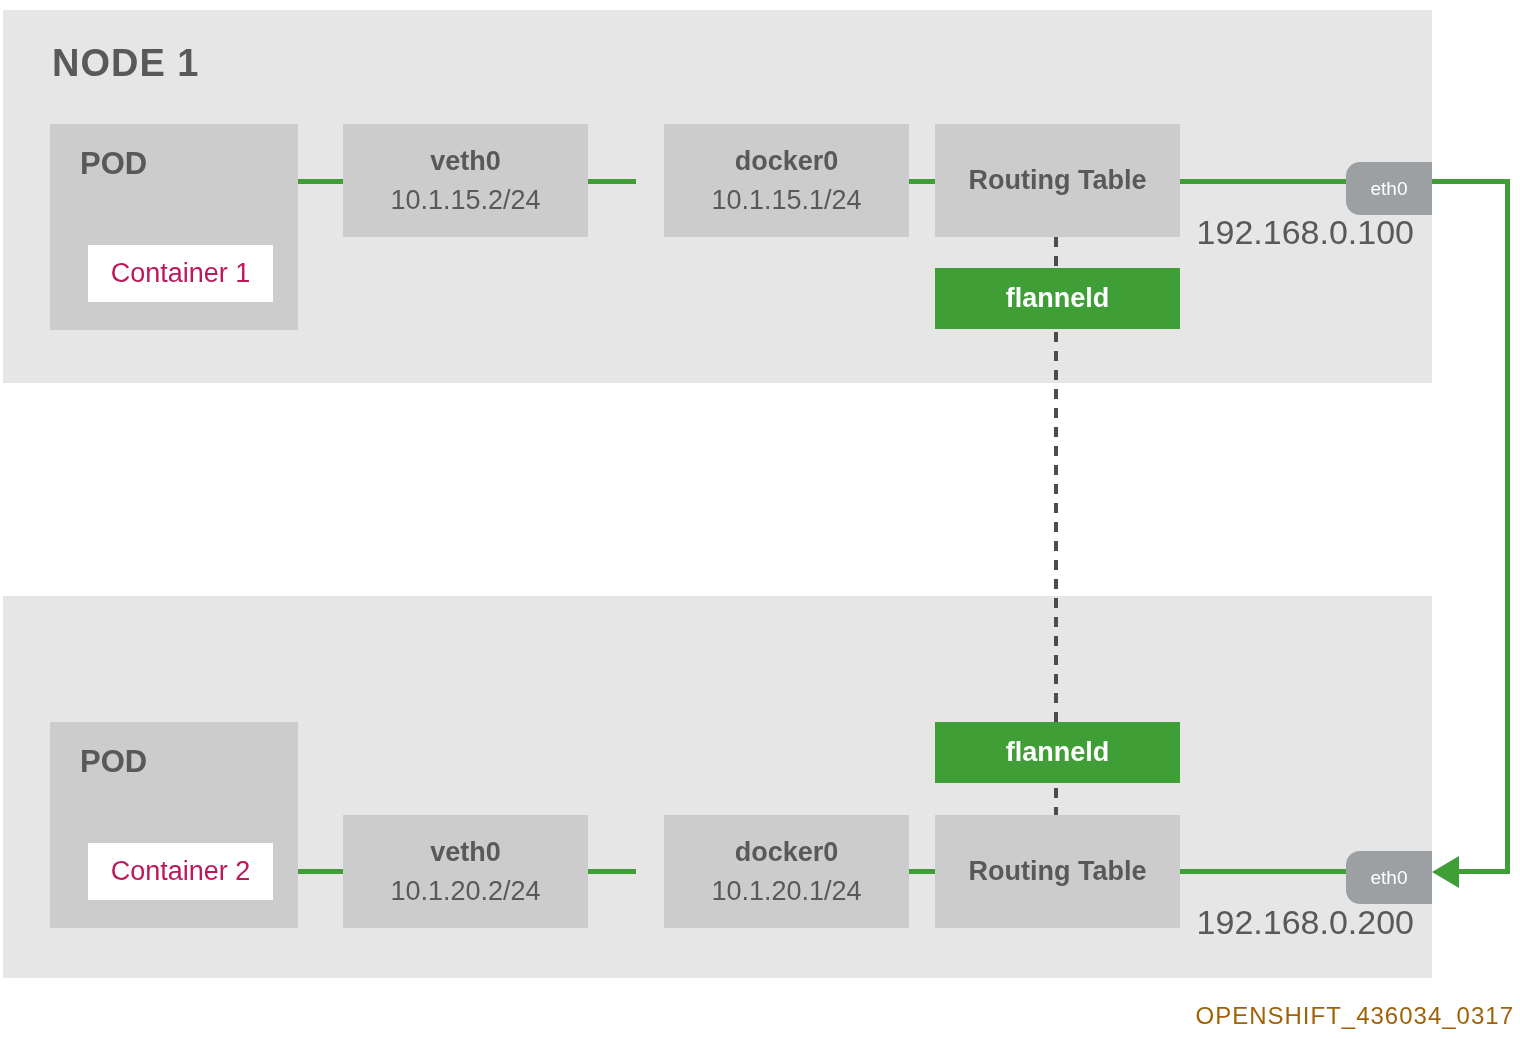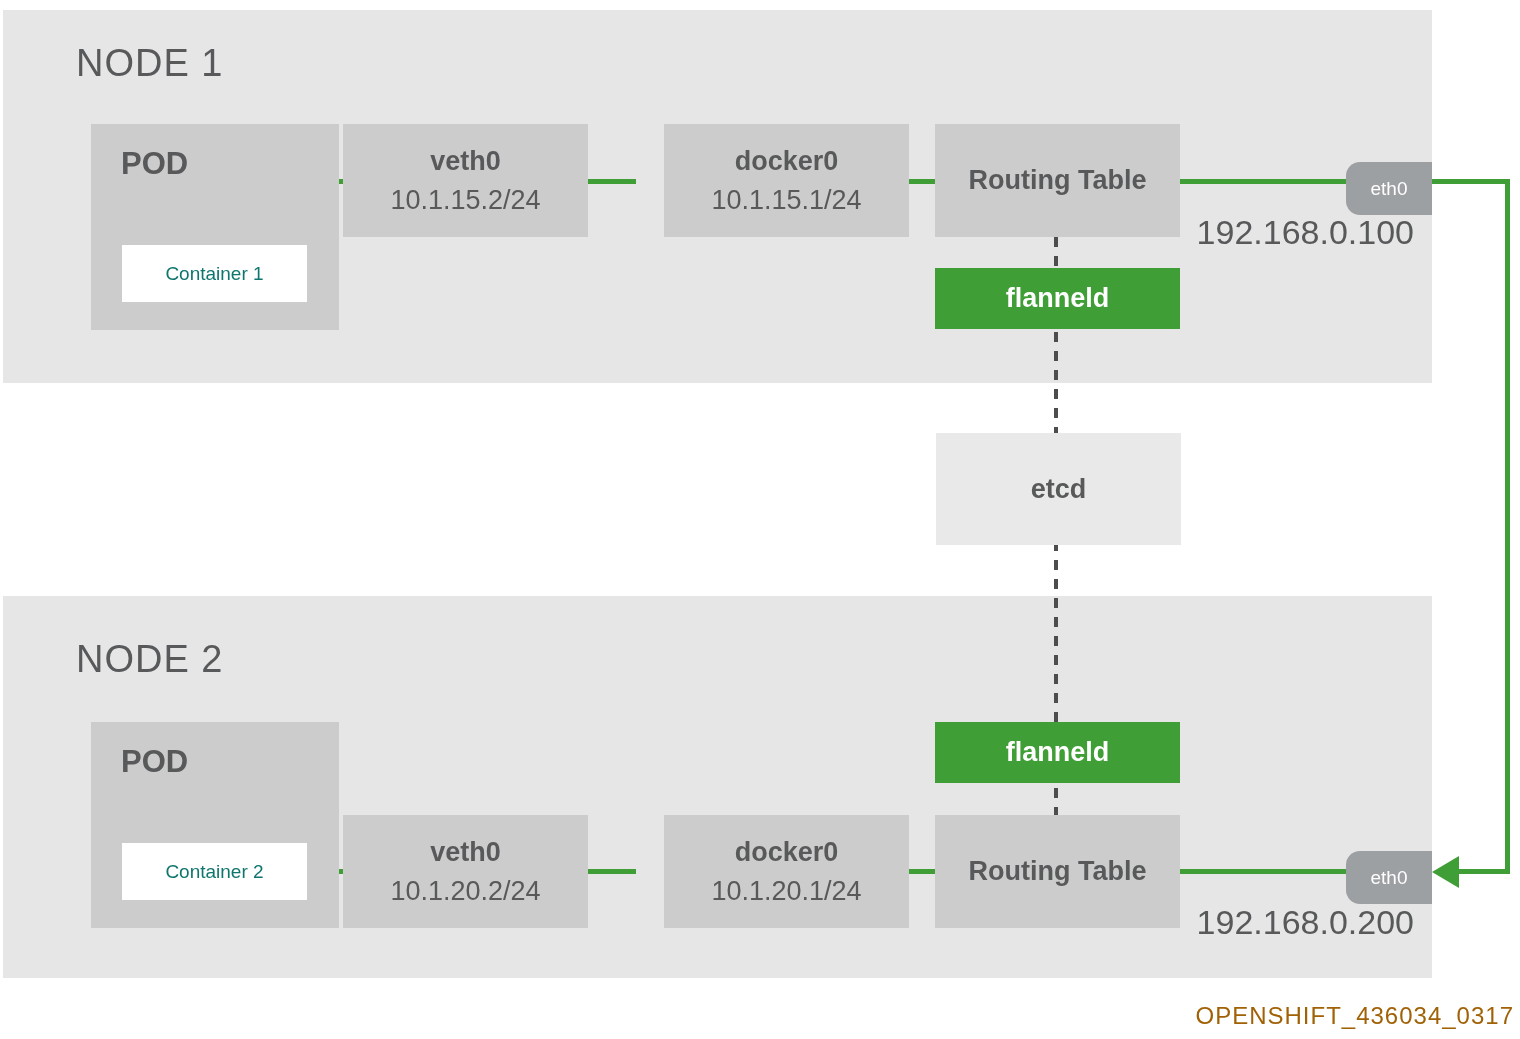--- a/index.html
+++ b/index.html
@@ -18,25 +18,24 @@
     width: 1429px;
     background: #e6e6e6;
     z-index: 0;
   }
   .node-1 { top: 10px; height: 373px; }
   .node-2 { top: 596px; height: 382px; }
 
   .node-title {
     position: absolute;
     font-size: 38px;
-    font-weight: normal;
+    font-weight: bold;
     letter-spacing: 1px;
     color: #58595b;
     z-index: 4;
-    margin-left: 24px;
   }
   .node-title-1 { left: 52px; top: 42px; }
   .node-title-2 { left: 52px; top: 638px; }
 
   .dash-line {
     position: absolute;
     left: 1054px;
     top: 237px;
     width: 4px;
     height: 580px;
@@ -52,42 +51,42 @@
     display: flex;
     flex-direction: column;
     align-items: center;
     justify-content: center;
     z-index: 2;
     box-sizing: border-box;
   }
   .box .name { font-size: 27px; font-weight: bold; color: #58595b; }
   .box .ip   { font-size: 27px; font-weight: normal; color: #58595b; margin-top: 8px; }
 
-  .pod-box { width: 248px; height: 206px; left: 50px; margin-left: 41px; }
+  .pod-box { width: 248px; height: 206px; left: 50px; }
   .pod-1 { top: 124px; }
   .pod-2 { top: 722px; }
   .pod-label {
     position: absolute;
     left: 30px;
     top: 22px;
     font-size: 31px;
     font-weight: bold;
     color: #58595b;
   }
   .container-box {
     position: absolute;
-    left: 31px;
+    left: 38px;
     width: 185px;
     height: 57px;
     background: #ffffff;
     display: flex;
     align-items: center;
     justify-content: center;
-    font-size: 19px;
-    color: #0f766e;
+    font-size: 27px;
+    color: #be185d;
   }
   .container-1 { top: 121px; }
   .container-2 { top: 121px; }
 
   .iface-box { width: 245px; height: 113px; }
   .row1 { top: 124px; }
   .row2 { top: 815px; }
   .veth-col   { left: 343px; }
   .docker-col { left: 636px; margin-left: 28px; }
   .rt-col     { left: 935px; }
@@ -234,25 +233,21 @@
 
   <div class="flanneld-box flanneld-1">
     <span>flanneld</span>
   </div>
 
   <div class="eth-pill eth-1">
     <span>eth0</span>
   </div>
   <div class="ip-label ip-1">192.168.0.100</div>
 
-  <div class="etcd-box">
-    <span>etcd</span>
-  </div>
-
-  <div class="node-title node-title-2">NODE 2</div>
+
 
   <div class="box pod-box pod-2">
     <span class="pod-label">POD</span>
     <div class="container-box container-2">
       <span>Container 2</span>
     </div>
   </div>
 
   <div class="box iface-box row2 veth-col">
     <span class="name">veth0</span>

